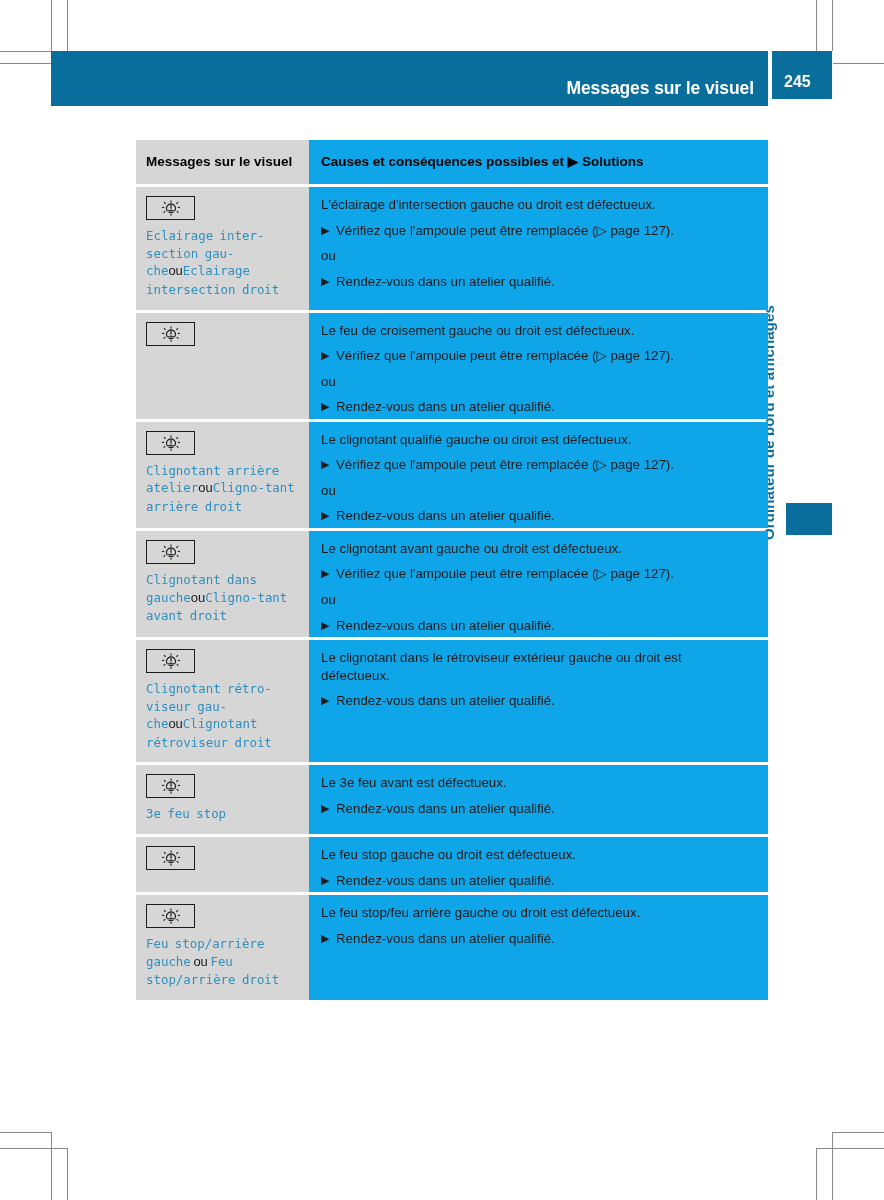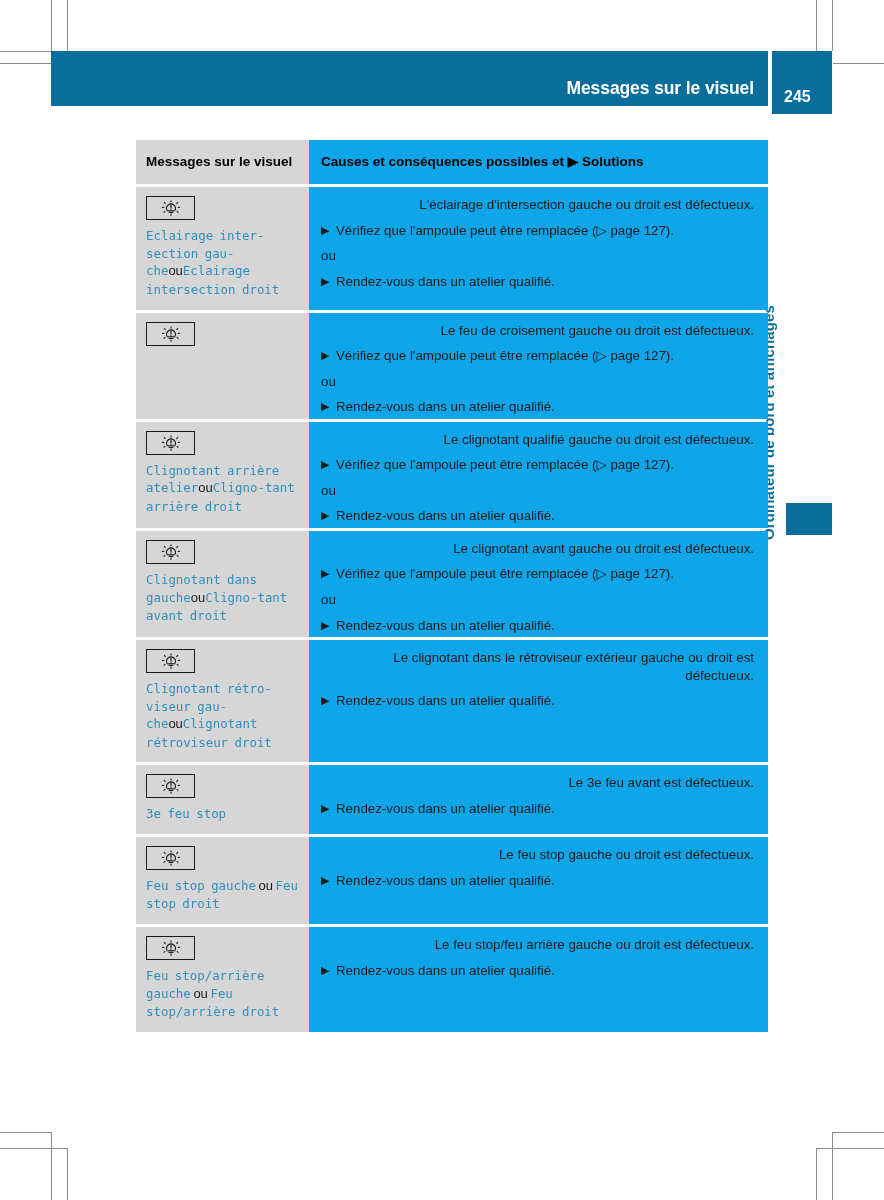--- a/index.html
+++ b/index.html
@@ -47,21 +47,21 @@
     font-size: 17.5px;
     font-weight: bold;
     letter-spacing: -0.1px;
     white-space: nowrap;
   }
   #header-page-block {
     position: absolute;
     left: 721px;
     top: 0;
     width: 60px;
-    height: 63px;
+    height: 48px;
     background: #0a6e9d;
   }
   #header-page-number {
     position: absolute;
     left: 12px;
     bottom: 8px;
     color: #ffffff;
     font-size: 16px;
     font-weight: bold;
   }
@@ -160,21 +160,20 @@
     font-family: "Liberation Sans", sans-serif;
     font-size: 13px;
   }
 
   
   .cause-line {
     font-size: 13.3px;
     color: #1b1b1b;
     line-height: 1.32;
     margin-bottom: 8px;
-    text-align: right;
   }
   .solution-line {
     font-size: 13.3px;
     color: #1b1b1b;
     line-height: 1.32;
     margin-bottom: 8px;
     padding-left: 15px;
     position: relative;
   }
   .solution-line .sol-arrow {
@@ -432,21 +431,20 @@
                 <line x1="19.8" y1="8.4" x2="22.0" y2="8.4"></line>
                 <line x1="6.0" y1="3.2" x2="7.6" y2="4.8"></line>
                 <line x1="18.4" y1="4.8" x2="20.0" y2="3.2"></line>
                 <line x1="5.6" y1="13.6" x2="7.3" y2="12.2"></line>
                 <line x1="18.7" y1="12.2" x2="20.4" y2="13.6"></line>
               </g>
               <line x1="13" y1="5.6" x2="13" y2="9.4" stroke="#1b1b1b" stroke-width="1.2"></line>
               <circle cx="13" cy="11.0" r="0.75" fill="#1b1b1b"></circle>
             </svg>
           </div>
-          <div class="msg-text"><span>Feu stop gauche</span><span class="sep-ou"> ou </span><span>Feu stop droit</span></div>
         </div>
         <div class="cell-right">
           <div class="cause-line">Le feu stop gauche ou droit est défectueux.</div>
           <div class="solution-line"><span class="sol-arrow">▶</span><span>Rendez-vous dans un atelier qualifié.</span></div>
         </div>
       </div>
       <div class="table-row">
         <div class="cell-left">
           <div class="bulb-icon">
             <svg width="26" height="18" viewBox="0 0 26 18">

